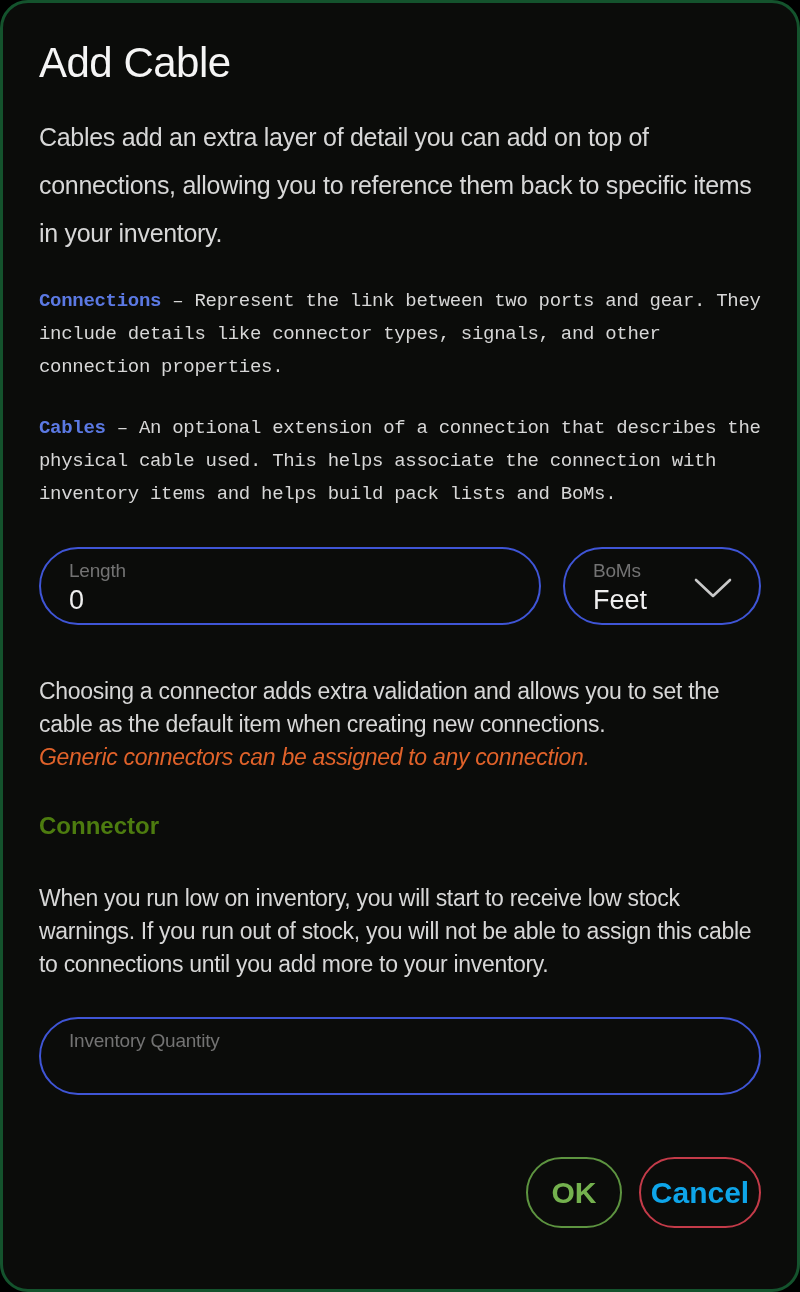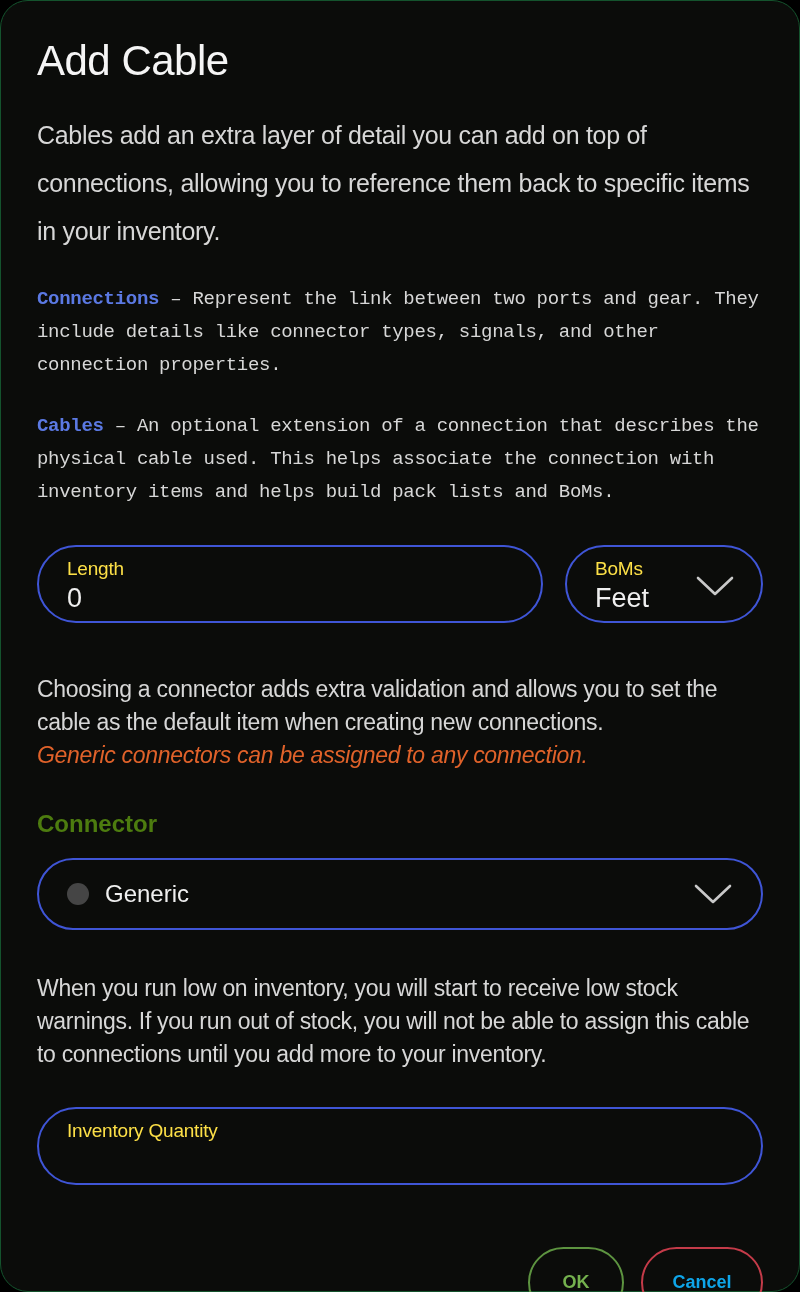--- a/index.html
+++ b/index.html
@@ -9,21 +9,21 @@
     width: 800px;
     height: 1292px;
     overflow: hidden;
     font-family: "Liberation Sans", sans-serif;
   }
   .dialog {
     position: absolute;
     inset: 0;
     box-sizing: border-box;
     background: #0b0c0a;
-    border: 1px solid #14532d;
+    border: 3px solid #14532d;
     border-radius: 28px;
     padding: 36px 36px 0 36px;
   }
   .dialog-title {
     margin: 0;
     color: #f5f5f5;
     font-size: 42px;
     font-weight: 500;
     letter-spacing: -0.5px;
   }
@@ -57,21 +57,21 @@
     border: 2px solid #3f55d6;
     border-radius: 40px;
     background: transparent;
     padding: 11px 28px 0 28px;
     display: flex;
     flex-direction: column;
   }
   .pill-field.grow { flex: 1; }
   .pill-field.unit { width: 198px; flex: none; position: relative; }
   .pill-label {
-    color: #fde047;
+    color: #737373;
     font-size: 19px;
     line-height: 22px;
     letter-spacing: -0.2px;
   }
   .pill-value {
     border: none;
     outline: none;
     background: transparent;
     color: #efefef;
     font-size: 27px;
@@ -139,21 +139,21 @@
     display: flex;
     justify-content: flex-end;
     gap: 17px;
   }
   .btn {
     box-sizing: border-box;
     height: 71px;
     border-radius: 36px;
     background: transparent;
     font-family: "Liberation Sans", sans-serif;
-    font-size: 18px;
+    font-size: 30px;
     font-weight: bold;
     cursor: pointer;
     padding: 0 30px;
   }
   .btn-ok {
     border: 2px solid #5d9440;
     color: #74b14e;
     width: 96px;
     padding: 0;
   }
@@ -188,27 +188,20 @@
       <svg class="chevron" viewBox="0 0 40 22" fill="none">
           <path d="M3 3 L20 19 L37 3" stroke="currentColor" stroke-width="2.6" stroke-linecap="round" stroke-linejoin="round"></path>
         </svg>
     </div>
   </div>
 
   <p class="help-text"><span>Choosing a connector adds extra validation and allows you to set the cable as the default item when creating new connections.</span><br><span class="note-orange">Generic connectors can be assigned to any connection.</span></p>
 
   <p class="section-label">Connector</p>
 
-  <div class="select-pill">
-    <span class="dot"></span>
-    <span class="select-value">Generic</span>
-    <svg class="chevron" viewBox="0 0 40 22" fill="none">
-        <path d="M3 3 L20 19 L37 3" stroke="currentColor" stroke-width="2.6" stroke-linecap="round" stroke-linejoin="round"></path>
-      </svg>
-  </div>
 
   <p class="help-text inventory-help">When you run low on inventory, you will start to receive low stock warnings. If you run out of stock, you will not be able to assign this cable to connections until you add more to your inventory.</p>
 
   <div class="fields-row inventory-row">
     <div class="pill-field grow">
       <span class="pill-label">Inventory Quantity</span>
     </div>
   </div>
 
   <div class="buttons-row">

